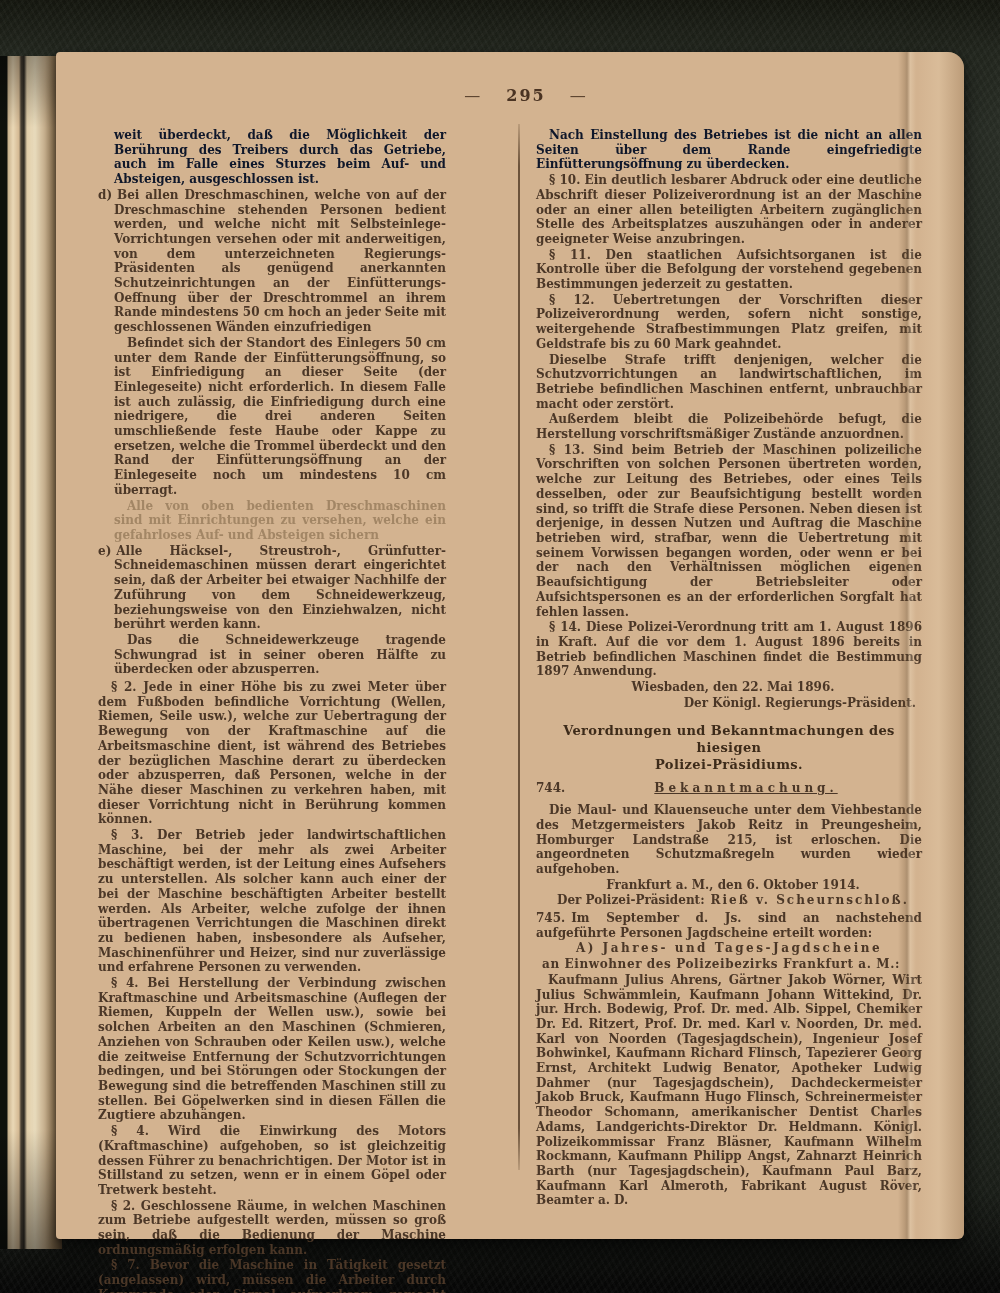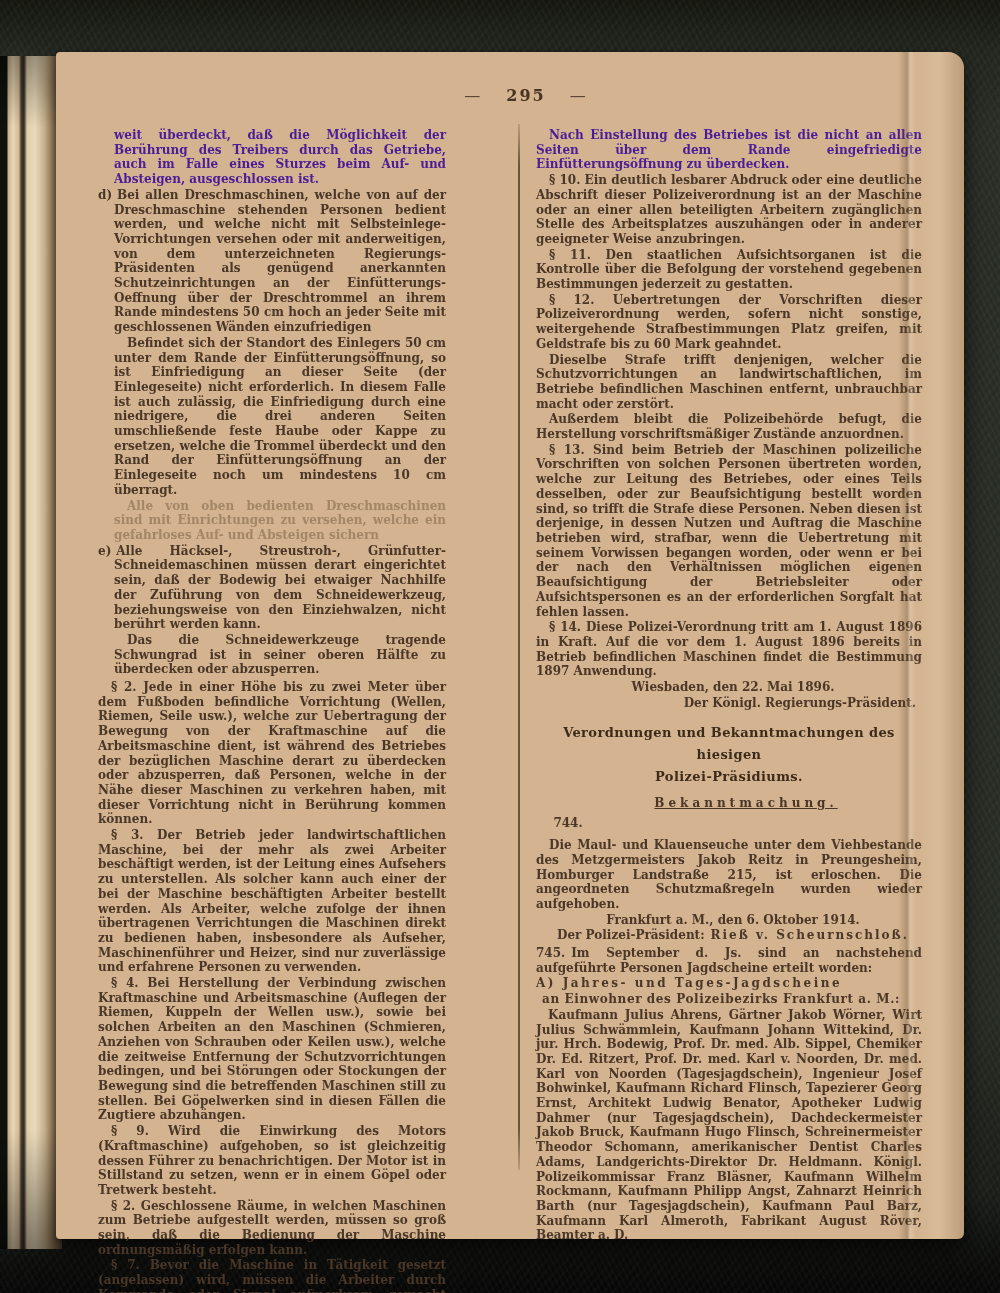--- a/index.html
+++ b/index.html
@@ -69,30 +69,30 @@
   .col-right{left:438px;width:386px;}
   .divider{position:absolute;left:420px;top:-4px;height:1046px;width:2px;
            background:linear-gradient(180deg,rgba(90,66,42,0.2),#6b523a 4%,#6b523a 96%,rgba(90,66,42,0.2));}
   .col p{margin:0 0 1px 0;}
   .par{text-indent:13px;}
   .cont{padding-left:16px;}
   .hang{padding-left:16px;text-indent:-16px;}
   .hang .hang-label{margin-right:5px;}
   .sub{padding-left:16px;text-indent:13px;}
   .faded{color:rgba(122,96,66,0.55);}
-  .darker{color:#4c1d95;}
+  .darker{color:#0f172a;}
   .dateline{text-indent:8px;text-align:center;}
   .signature-line{text-align:right;padding-right:6px;text-align:right;}
-  .section-head{margin:12px 0 8px;text-align:center;font-size:13px;line-height:22px;
+  .section-head{margin:12px 0 8px;text-align:center;font-size:13px;line-height:17px;
                 letter-spacing:0.4px;color:#3d2b1a;}
   .bek-row{display:flex;margin:6px 0 7px;}
-  .bek-num{width:64px;text-align:center;margin-top:20px;}
+  .bek-num{width:64px;text-align:left;}
   .bek-title{flex:1;text-align:center;letter-spacing:4px;padding-right:30px;text-decoration:underline;}
   .num-inline{margin-right:6px;}
-  .subhead-a{text-align:left;letter-spacing:2.5px;margin:4px 0 3px;text-indent:0;}
+  .subhead-a{text-align:center;letter-spacing:2.5px;margin:4px 0 3px;text-indent:0;}
   .subhead-b{letter-spacing:0.6px;margin:0 0 6px;text-indent:6px;text-align:left;}
   .names{text-indent:12px;}
   .sig-name{letter-spacing:2px;margin-left:6px;}
   .gap-top{margin-top:3px !important;}
 </style>
 </head>
 <body>
 
 <div class="scene">
   <div class="page-stack"></div>
@@ -104,26 +104,26 @@
       <span class="dash">—</span>
     </div>
 
     <div class="columns">
 
       <div class="col col-left">
         <p class="cont darker">weit überdeckt, daß die Möglichkeit der Berührung des Treibers durch das Getriebe, auch im Falle eines Sturzes beim Auf- und Absteigen, ausgeschlossen ist.</p>
         <p class="hang"><span class="hang-label">d)</span><span>Bei allen Dreschmaschinen, welche von auf der Dreschmaschine stehenden Personen bedient werden, und welche nicht mit Selbsteinlege-Vorrichtungen versehen oder mit anderweitigen, von dem unterzeichneten Regierungs-Präsidenten als genügend anerkannten Schutzeinrichtungen an der Einfütterungs-Oeffnung über der Dreschtrommel an ihrem Rande mindestens 50 cm hoch an jeder Seite mit geschlossenen Wänden einzufriedigen</span></p>
         <p class="sub">Befindet sich der Standort des Einlegers 50 cm unter dem Rande der Einfütterungsöffnung, so ist Einfriedigung an dieser Seite (der Einlegeseite) nicht erforderlich. In diesem Falle ist auch zulässig, die Einfriedigung durch eine niedrigere, die drei anderen Seiten umschließende feste Haube oder Kappe zu ersetzen, welche die Trommel überdeckt und den Rand der Einfütterungsöffnung an der Einlegeseite noch um mindestens 10 cm überragt.</p>
         <p class="sub faded">Alle von oben bedienten Dreschmaschinen sind mit Einrichtungen zu versehen, welche ein gefahrloses Auf- und Absteigen sichern</p>
-        <p class="hang"><span class="hang-label">e)</span><span>Alle Häcksel-, Streustroh-, Grünfutter-Schneidemaschinen müssen derart eingerichtet sein, daß der Bodewig bei etwaiger Nachhilfe der Zuführung von dem Schneidewerkzeug, beziehungsweise von den Einziehwalzen, nicht berührt werden kann.</span></p>
+        <p class="hang"><span class="hang-label">e)</span><span>Alle Häcksel-, Streustroh-, Grünfutter-Schneidemaschinen müssen derart eingerichtet sein, daß der Arbeiter bei etwaiger Nachhilfe der Zuführung von dem Schneidewerkzeug, beziehungsweise von den Einziehwalzen, nicht berührt werden kann.</span></p>
         <p class="sub">Das die Schneidewerkzeuge tragende Schwungrad ist in seiner oberen Hälfte zu überdecken oder abzusperren.</p>
         <p class="par gap-top">§ 2. Jede in einer Höhe bis zu zwei Meter über dem Fußboden befindliche Vorrichtung (Wellen, Riemen, Seile usw.), welche zur Uebertragung der Bewegung von der Kraftmaschine auf die Arbeitsmaschine dient, ist während des Betriebes der bezüglichen Maschine derart zu überdecken oder abzusperren, daß Personen, welche in der Nähe dieser Maschinen zu verkehren haben, mit dieser Vorrichtung nicht in Berührung kommen können.</p>
         <p class="par">§ 3. Der Betrieb jeder landwirtschaftlichen Maschine, bei der mehr als zwei Arbeiter beschäftigt werden, ist der Leitung eines Aufsehers zu unterstellen. Als solcher kann auch einer der bei der Maschine beschäftigten Arbeiter bestellt werden. Als Arbeiter, welche zufolge der ihnen übertragenen Verrichtungen die Maschinen direkt zu bedienen haben, insbesondere als Aufseher, Maschinenführer und Heizer, sind nur zuverlässige und erfahrene Personen zu verwenden.</p>
         <p class="par">§ 4. Bei Herstellung der Verbindung zwischen Kraftmaschine und Arbeitsmaschine (Auflegen der Riemen, Kuppeln der Wellen usw.), sowie bei solchen Arbeiten an den Maschinen (Schmieren, Anziehen von Schrauben oder Keilen usw.), welche die zeitweise Entfernung der Schutzvorrichtungen bedingen, und bei Störungen oder Stockungen der Bewegung sind die betreffenden Maschinen still zu stellen. Bei Göpelwerken sind in diesen Fällen die Zugtiere abzuhängen.</p>
-        <p class="par">§ 9. Wird die Einwirkung des Motors (Kraftmaschine) aufgehoben, so ist gleichzeitig dessen Führer zu benachrichtigen. Der Motor ist in Stillstand zu setzen, wenn er in einem Göpel oder Tretwerk besteht.</p>
+        <p class="par">§ 4. Wird die Einwirkung des Motors (Kraftmaschine) aufgehoben, so ist gleichzeitig dessen Führer zu benachrichtigen. Der Motor ist in Stillstand zu setzen, wenn er in einem Göpel oder Tretwerk besteht.</p>
         <p class="par">§ 2. Geschlossene Räume, in welchen Maschinen zum Betriebe aufgestellt werden, müssen so groß sein, daß die Bedienung der Maschine ordnungsmäßig erfolgen kann.</p>
         <p class="par">§ 7. Bevor die Maschine in Tätigkeit gesetzt (angelassen) wird, müssen die Arbeiter durch Kommando oder Signal aufmerksam gemacht werden.</p>
 
       </div>
 
       <div class="divider"></div>
 
       <div class="col col-right">
         <p class="par darker">Nach Einstellung des Betriebes ist die nicht an allen Seiten über dem Rande eingefriedigte Einfütterungsöffnung zu überdecken.</p>
         <p class="par">§ 10. Ein deutlich lesbarer Abdruck oder eine deutliche Abschrift dieser Polizeiverordnung ist an der Maschine oder an einer allen beteiligten Arbeitern zugänglichen Stelle des Arbeitsplatzes auszuhängen oder in anderer geeigneter Weise anzubringen.</p>

